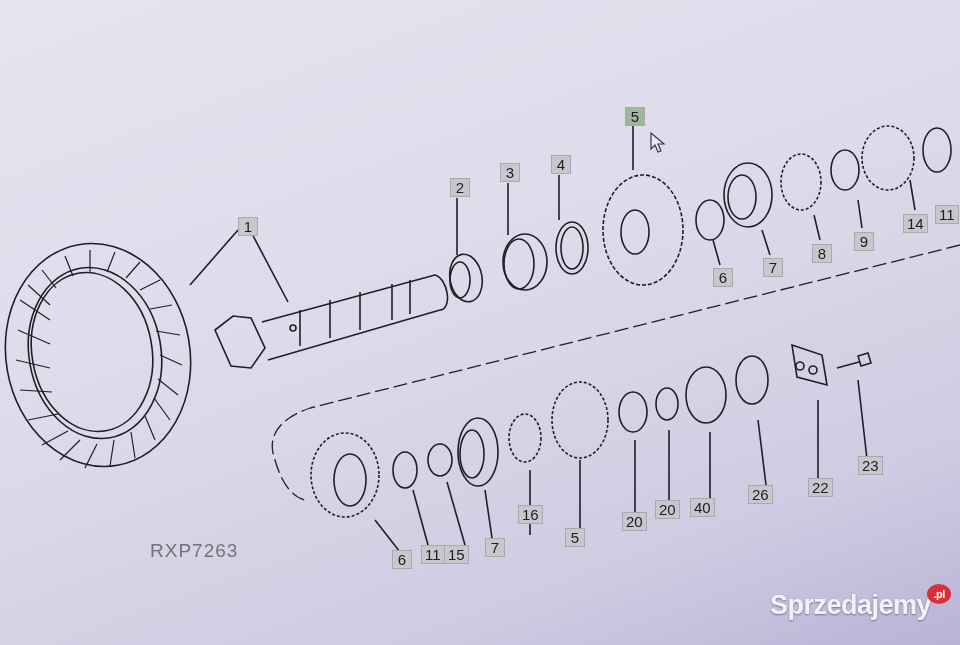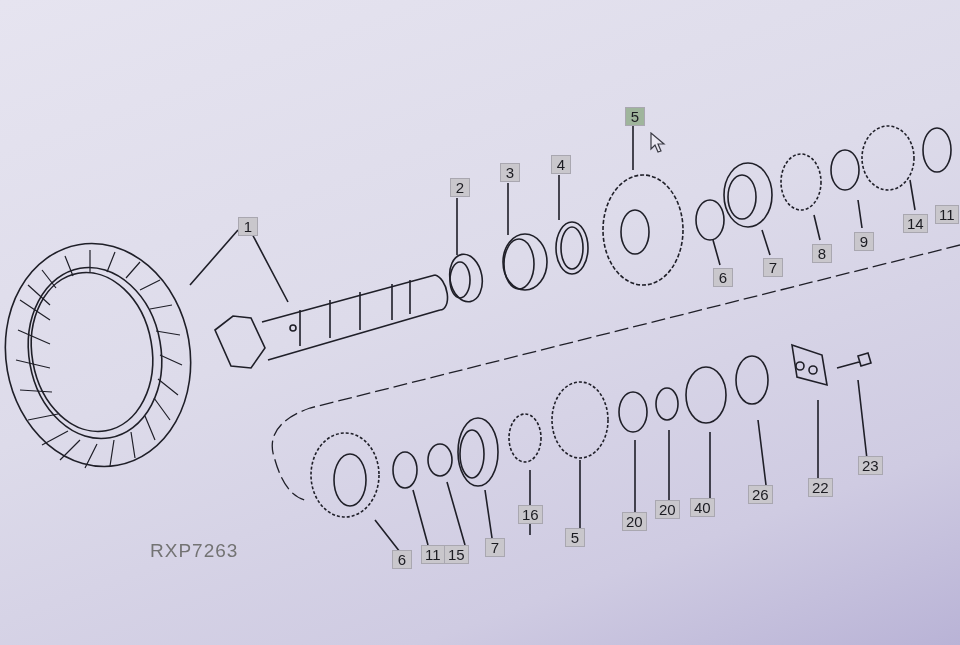--- a/index.html
+++ b/index.html
@@ -106,13 +106,17 @@
 <div class="lbl" style="left:748px;top:485px">26</div>
 <div class="lbl" style="left:808px;top:478px">22</div>
 <div class="lbl" style="left:858px;top:456px">23</div>
 
 <div id="drawing-id">RXP7263</div>
 
 <svg id="cursor" width="16" height="22" viewBox="0 0 16 22">
   <path d="M1 1 L1 17 L5 13 L8 20 L11 19 L8 12 L14 12 Z" fill="#eae8f2" stroke="#3a3a44" stroke-width="1.2"></path>
 </svg>
 
+<div id="watermark">
+  <span>Sprzedajemy</span>
+  <span class="pl">.pl</span>
+</div>
 </div>
 
 </body></html>

